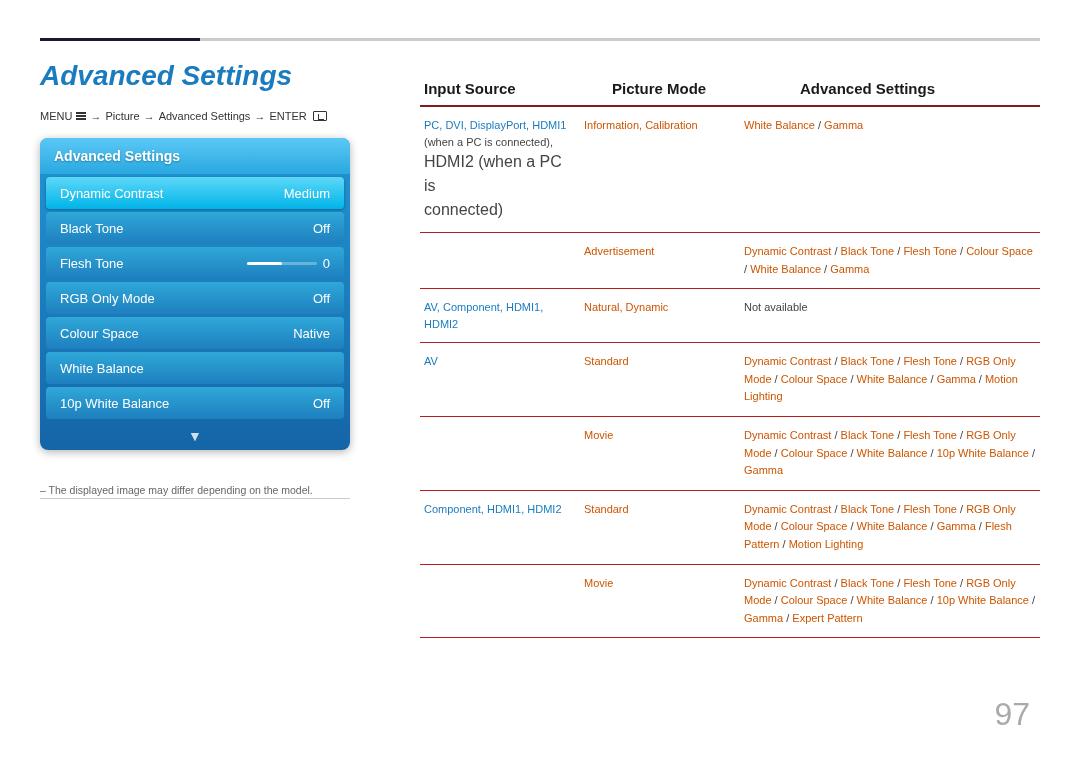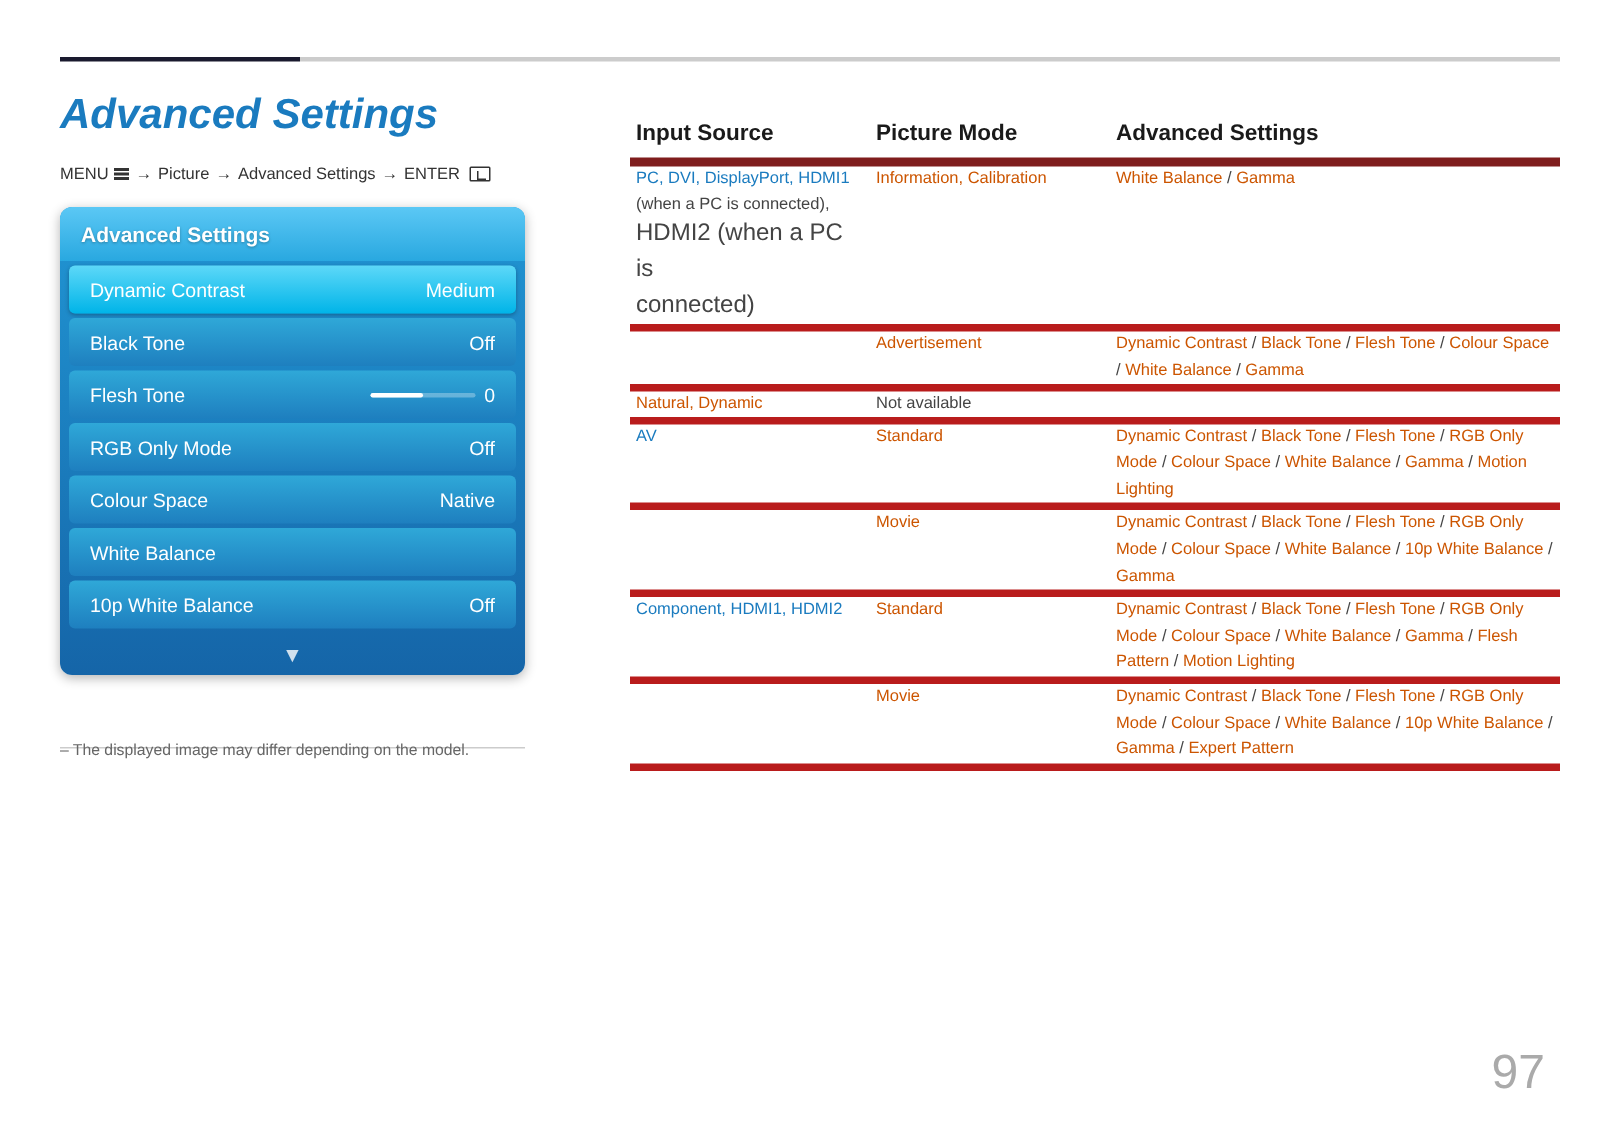--- a/index.html
+++ b/index.html
@@ -173,58 +173,59 @@
       top: 498px;
       left: 40px;
       width: 310px;
       height: 1px;
       background: #ccc;
     }
 
     
     .note-text {
       position: absolute;
-      top: 494px;
+      top: 484px;
       left: 40px;
       font-size: 10.5px;
       color: #666;
     }
 
     
     .table-section {
       position: absolute;
       top: 80px;
       left: 420px;
       right: 40px;
     }
 
     
     .table-header {
       display: grid;
       grid-template-columns: 160px 160px 1fr;
       padding-bottom: 8px;
-      border-bottom: 6px solid #7f1d1d;
+      border-bottom: 2px solid #7f1d1d;
       margin-bottom: 0;
+      gap: 28px;
     }
     .table-header-cell {
       font-size: 15px;
       font-weight: bold;
       color: #1a1a1a;
       padding: 0 4px;
     }
 
     
     .table-body {
       width: 100%;
     }
     .table-row {
       display: grid;
       grid-template-columns: 160px 160px 1fr;
-      padding: 0 0;
-      border-bottom: 5px solid #b91c1c;
+      padding: 10px 0;
+      border-bottom: 1px solid #b91c1c;
       align-items: start;
     }
     .table-cell {
       font-size: 11px;
       color: #333;
       padding: 0 4px;
       line-height: 1.5;
     }
     .cell-blue {
       color: #1a7bbf;
@@ -367,20 +368,21 @@
       <div class="table-cell cell-orange">Advertisement</div>
       <div class="table-cell">
         <span class="adv-text">
           <span class="highlight">Dynamic Contrast</span> / <span class="highlight">Black Tone</span> / <span class="highlight">Flesh Tone</span> / <span class="highlight">Colour Space</span><br>
           / <span class="highlight">White Balance</span> / <span class="highlight">Gamma</span>
         </span>
       </div>
     </div>
 
     <div class="table-row">
+      <div class="table-cell cell-blue">AV, Component, HDMI1,<br>HDMI2</div>
       <div class="table-cell cell-orange">Natural, Dynamic</div>
       <div class="table-cell cell-normal">Not available</div>
     </div>
 
     <div class="table-row">
       <div class="table-cell cell-blue">AV</div>
       <div class="table-cell cell-orange">Standard</div>
       <div class="table-cell">
         <span class="adv-text">
           <span class="highlight">Dynamic Contrast</span> / <span class="highlight">Black Tone</span> / <span class="highlight">Flesh Tone</span> / <span class="highlight">RGB Only</span><br>

